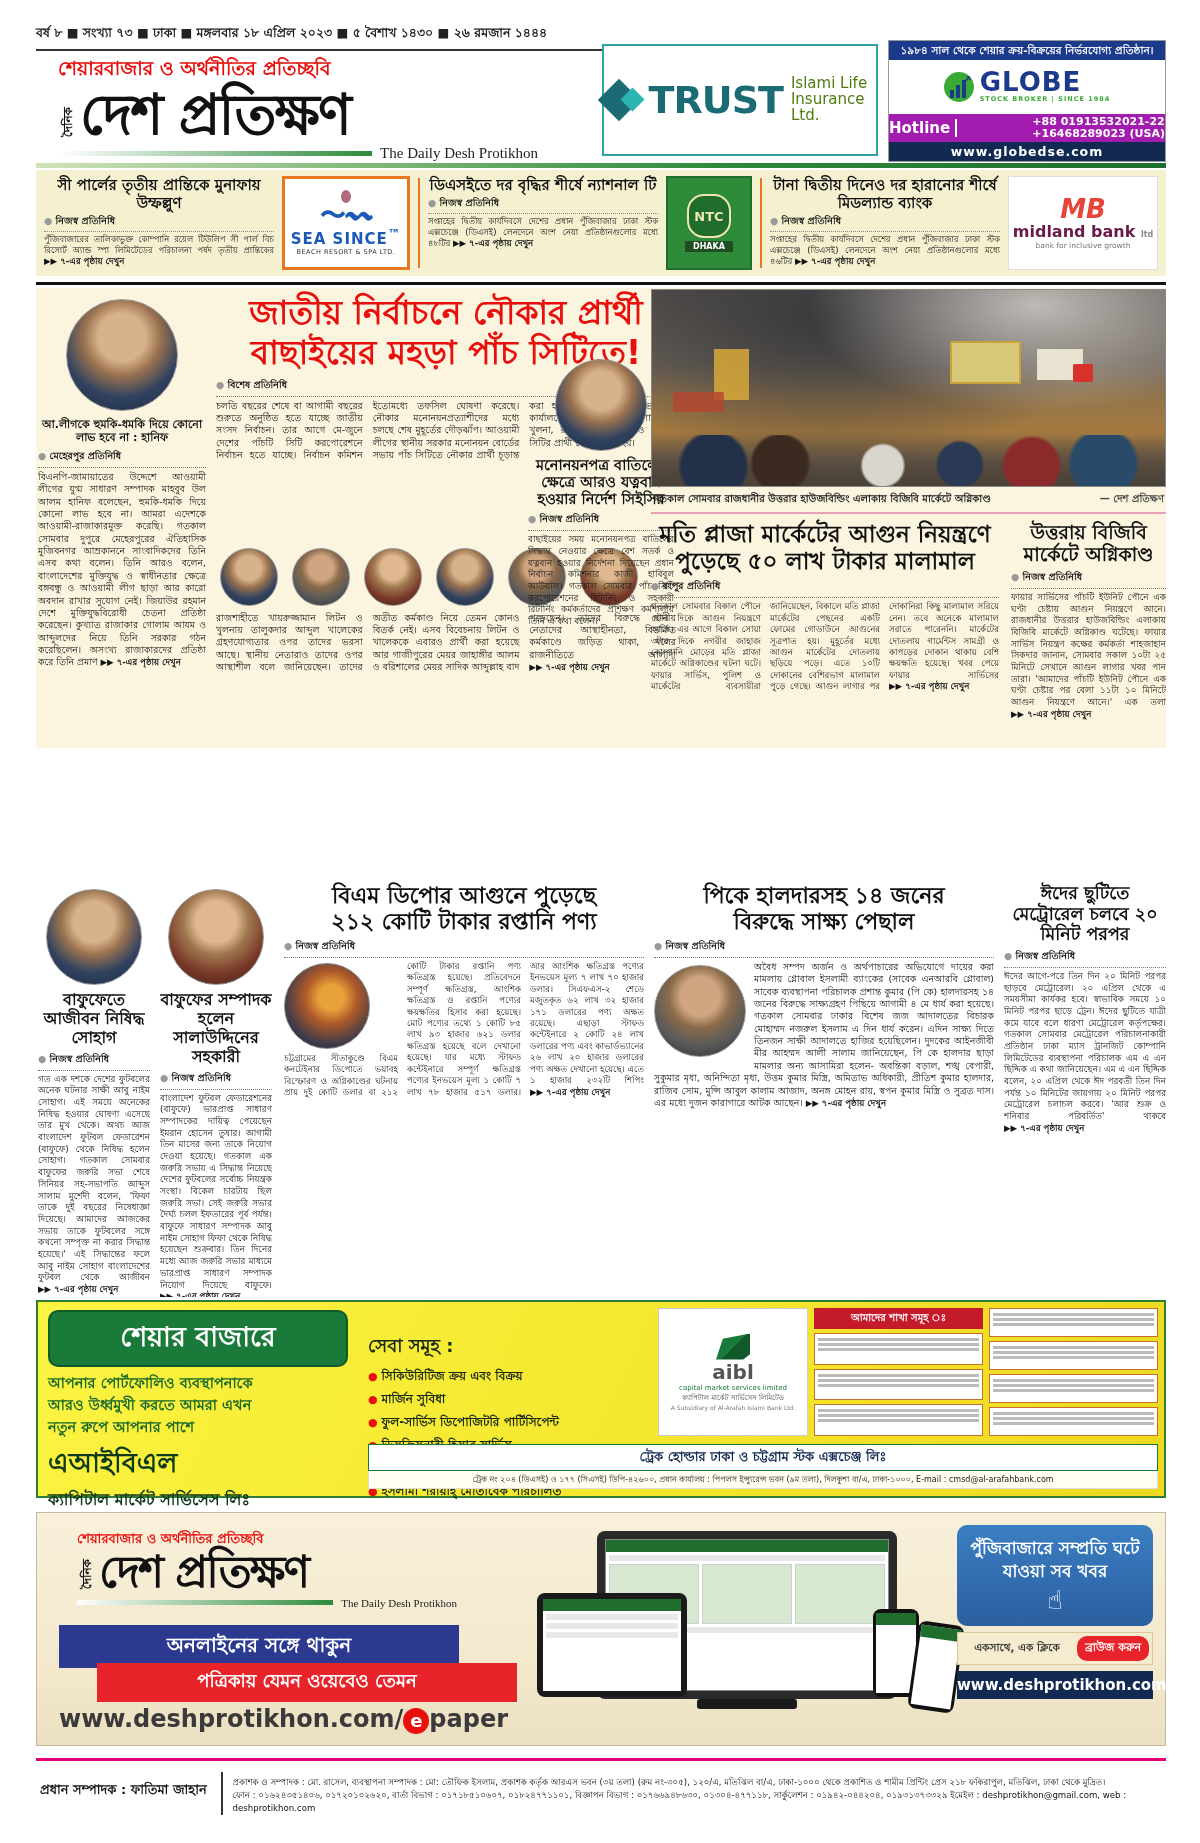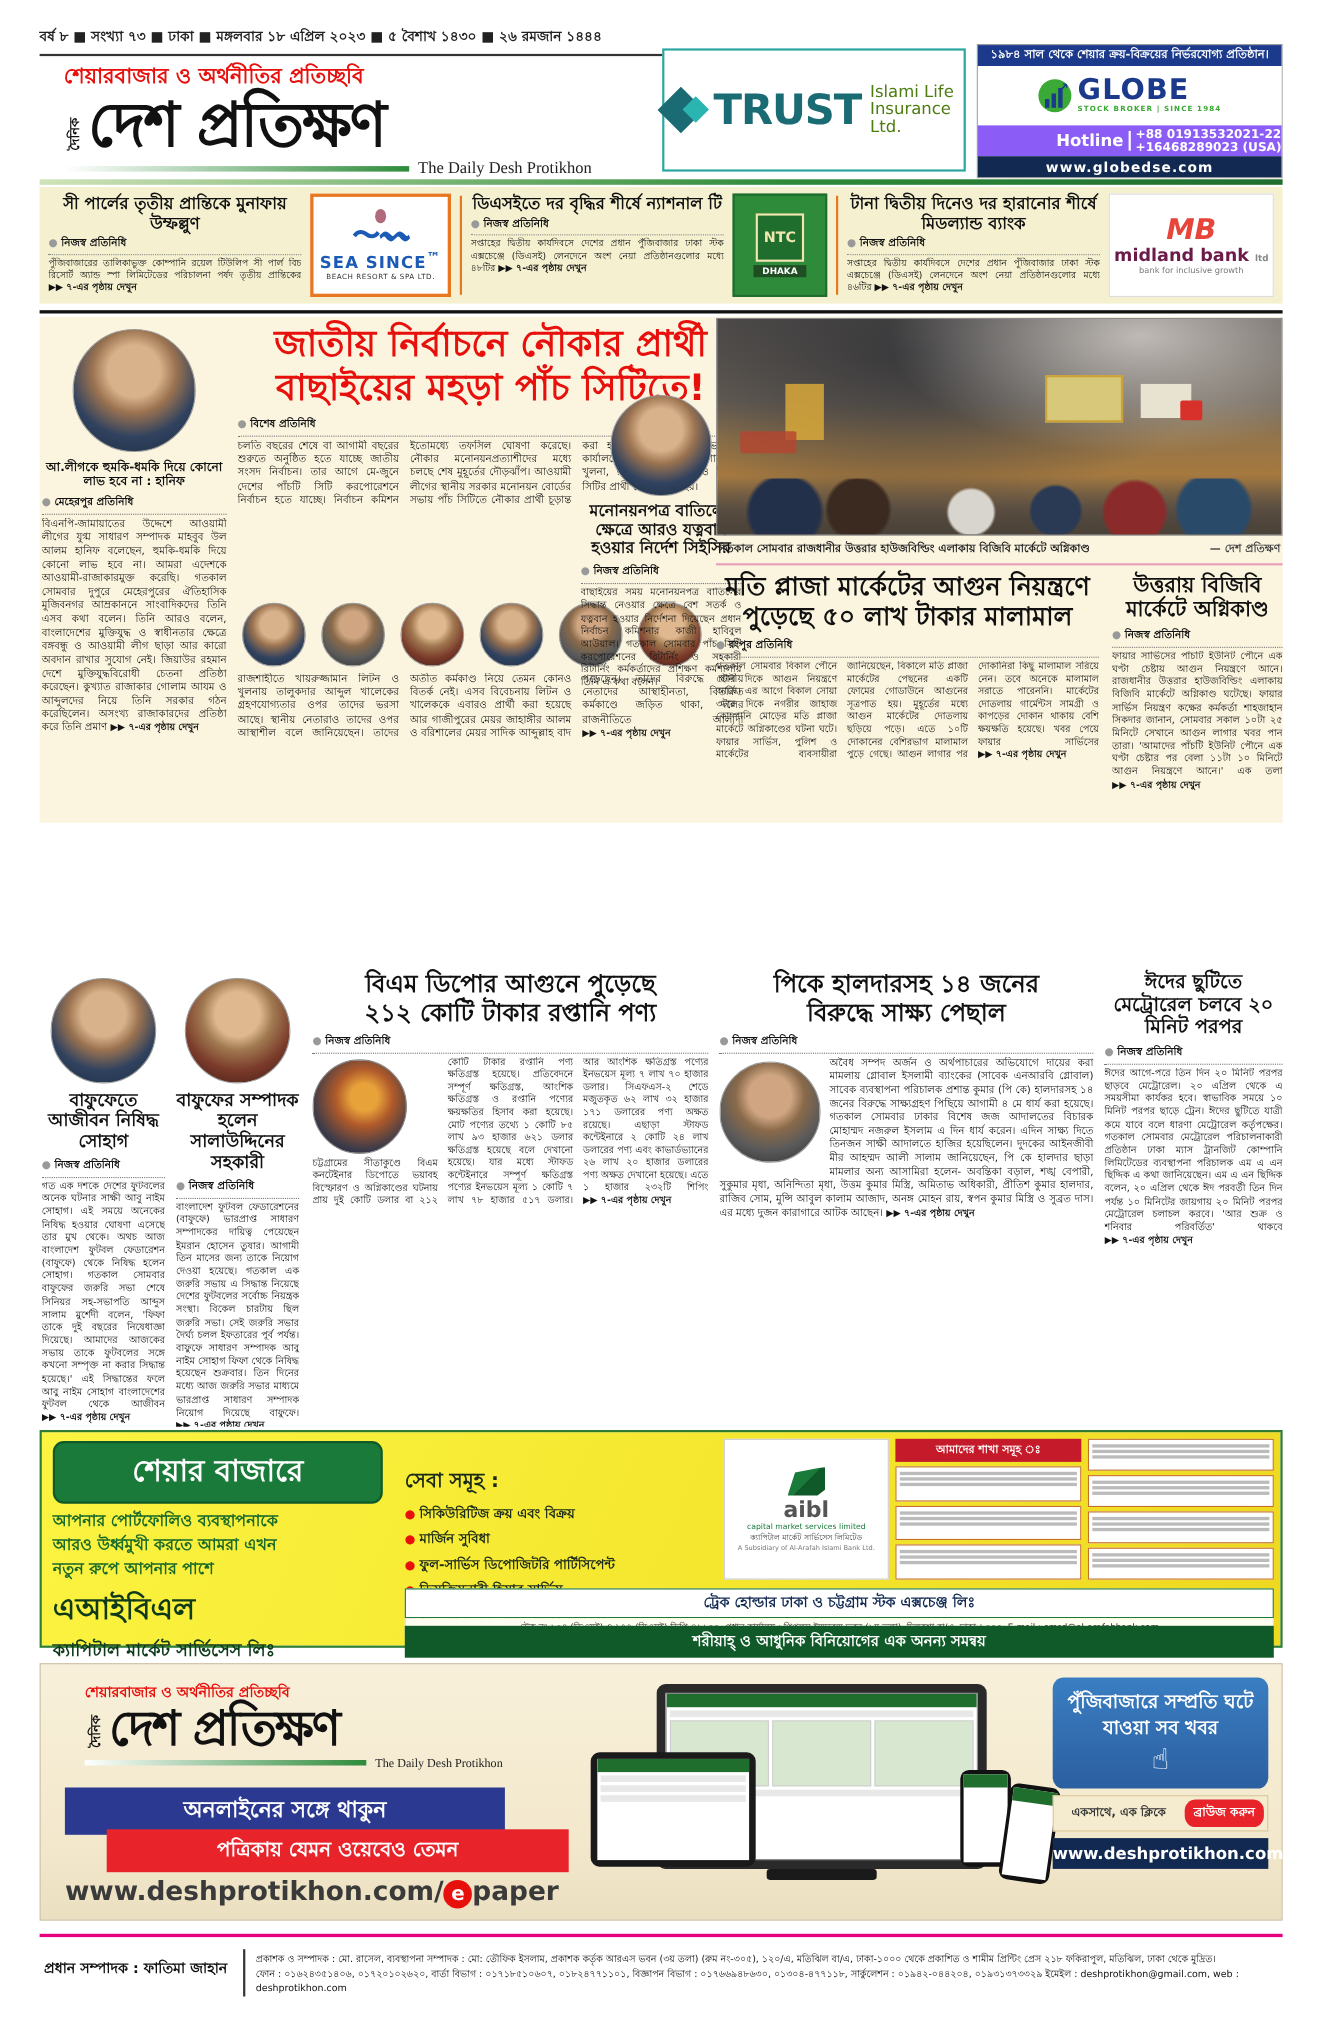--- a/index.html
+++ b/index.html
@@ -34,21 +34,21 @@
   
   #globe-ad{top:40px;left:888px;width:278px;height:122px;border:1px solid #999;display:flex;flex-direction:column;}
   .globe-top{background:#1b3a8c;color:#fff;font-size:10.5px;font-weight:bold;text-align:center;padding:3px 2px;line-height:1.25;}
   .globe-mid{background:#fff;flex:1;display:flex;align-items:center;justify-content:center;gap:6px;}
   .globe-logo{width:30px;height:30px;border-radius:50%;background:#3aa935;position:relative;overflow:hidden;}
   .globe-logo .bars{position:absolute;bottom:4px;left:6px;display:flex;gap:2px;align-items:flex-end;}
   .globe-logo .bars i{display:block;width:4px;background:#1b3a8c;}
   .globe-arrow{position:absolute;top:1px;right:2px;color:#1b3a8c;font-size:12px;font-weight:bold;}
   .globe-name{font-size:26px;font-weight:900;color:#1b3a8c;letter-spacing:1px;line-height:.9;}
   .globe-sub{font-size:6.5px;font-weight:bold;color:#3aa935;letter-spacing:1px;}
-  .globe-hot{background:#8b5cf6;color:#fff;display:flex;align-items:center;justify-content:flex-end;gap:4px;padding:2px 0;}
+  .globe-hot{background:#a21caf;color:#fff;display:flex;align-items:center;justify-content:space-between;gap:4px;padding:2px 0;}
   .globe-hot .hl{font-size:15px;font-weight:900;border-right:2px solid #fff;padding-right:5px;}
   .globe-hot .ph{font-size:11px;font-weight:bold;line-height:1.1;}
   .globe-web{background:#122a52;color:#fff;text-align:center;font-size:12.5px;font-weight:bold;padding:2px 0;letter-spacing:1px;}
 
   
   #teasers{top:170px;left:36px;width:1130px;height:106px;background:#f5f1d0;display:flex;align-items:stretch;padding:6px 8px;gap:8px;}
   #teasers::before{content:"";position:absolute;left:0;top:-7px;width:100%;height:5px;
                    background:linear-gradient(90deg,#cfe3b8,#2e8b3a 60%,#1f6e2d);}
   .teaser{flex:1;display:flex;flex-direction:column;}
   .teaser .t-hl{font-size:15px;font-weight:800;text-align:center;line-height:1.2;}
@@ -58,21 +58,21 @@
   .t-sep{width:2px;background:#e87722;margin:2px 0;}
   .jump{font-weight:bold;font-size:8.6px;white-space:nowrap;}
 
   .logo-box{background:#fff;display:flex;flex-direction:column;align-items:center;justify-content:center;}
   #seapearl-box{width:128px;border:3px solid #e87722;}
   .sp-wave{color:#1b5bb5;font-size:26px;line-height:.8;font-weight:bold;}
   .sp-dot{width:10px;height:13px;background:#b06a7a;border-radius:50%;margin-bottom:2px;}
   .sp-name{color:#1b5bb5;font-weight:900;font-size:15px;letter-spacing:1px;}
   .sp-sub{font-size:6.5px;color:#333;letter-spacing:.5px;}
   #ntc-box{width:86px;border:2px solid #1f6e2d;background:#2e8b3a;color:#fff;}
-  .ntc-emblem{width:44px;height:44px;border:2px solid #f0e6b0;background:#1f6e2d;border-radius:0;
+  .ntc-emblem{width:44px;height:44px;border:2px solid #f0e6b0;background:#1f6e2d;border-radius:17px;
               display:flex;align-items:center;justify-content:center;font-weight:900;font-size:13px;color:#f0e6b0;}
   .ntc-city{font-size:8px;font-weight:bold;background:#1f4e23;padding:1px 8px;margin-top:3px;}
   #midland-box{width:150px;border:1px solid #ddd;}
   .mb-mark{font-size:26px;font-weight:900;font-style:italic;color:#e8453a;line-height:1;}
   .mb-name{font-size:16px;font-weight:bold;color:#6b1a4a;}
   .mb-name small{font-size:8px;color:#888;}
   .mb-tag{font-size:7.5px;color:#777;}
 
   
   #editorial{top:282px;left:36px;width:1130px;height:1014px;border-top:3px solid #111;background:#fff;}
@@ -490,21 +490,20 @@
             <div class="ph-line"></div>
             <div class="ph-line"></div>
             <div class="ph-line"></div>
           </div>
       </div>
     </div>
     <div class="abs" id="aibl-trek">
       <div class="trek-main">ট্রেক হোল্ডার ঢাকা ও চট্টগ্রাম স্টক এক্সচেঞ্জ লিঃ</div>
       <div class="trek-contact">ট্রেক নং ২০৪ (ডিএসই) ও ১৭৭ (সিএসই) ডিপি-৪২৬০০, প্রধান কার্যালয় : পিপলস ইন্স্যুরেন্স ভবন (৯ম তলা), দিলকুশা বা/এ, ঢাকা-১০০০, E-mail : cmsd@al-arafahbank.com</div>
     </div>
-    <div class="abs" id="aibl-slogan">শরীয়াহ্ ও আধুনিক বিনিয়োগের এক অনন্য সমন্বয়</div>
   </div>
 
   <div class="abs" id="promo">
     <div class="abs" id="promo-mast">
       <div class="mh-tagline">শেয়ারবাজার ও অর্থনীতির প্রতিচ্ছবি</div>
       <div class="mh-titlerow">
         <span class="mh-daily">দৈনিক</span>
         <span class="mh-title">দেশ প্রতিক্ষণ</span>
       </div>
       <div class="mh-subrow">

